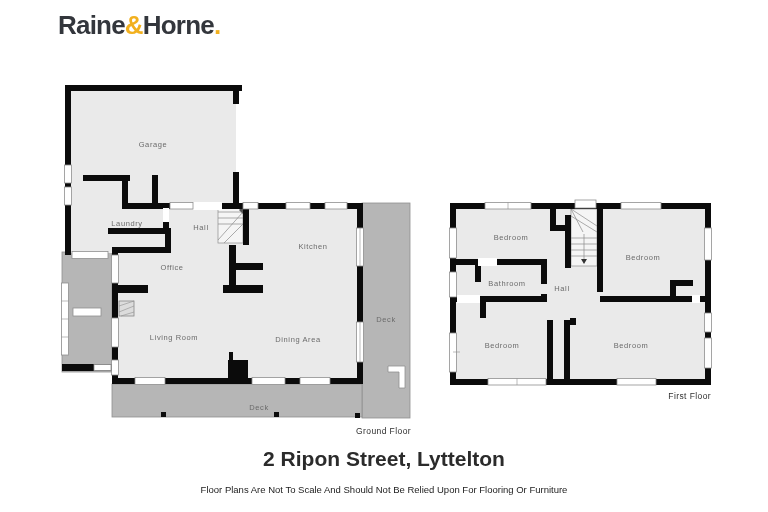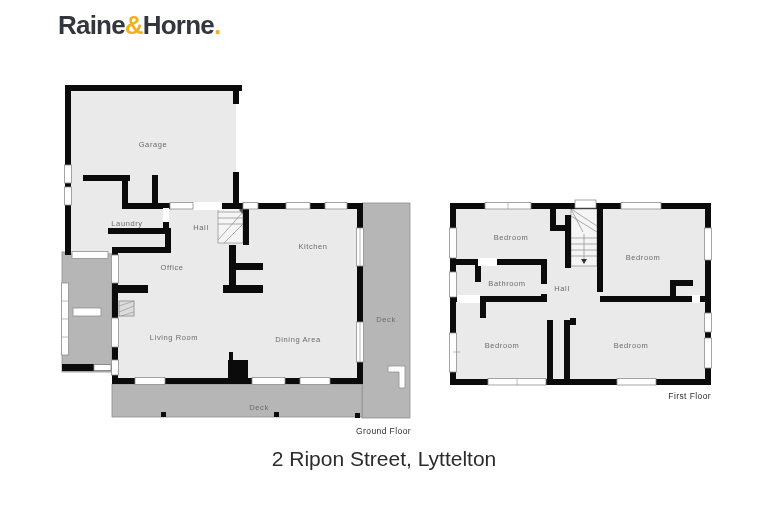--- a/index.html
+++ b/index.html
@@ -2,21 +2,21 @@
 <html><head>
 <meta charset="utf-8">
 <style>
   html,body{margin:0;padding:0;background:#fff;}
   #page{position:relative;width:768px;height:512px;background:#fff;overflow:hidden;
         font-family:"Liberation Sans",sans-serif;}
   .logo{position:absolute;left:22px;top:10px;font-weight:bold;font-size:26px;
         letter-spacing:-0.8px;color:#33363c;margin-left:36px;}
   .logo .amp{color:#f2b01e;}
   .title{position:absolute;left:0;top:447px;width:768px;text-align:center;
-         font-size:21px;color:#2b2b2b;}
+         font-size:21px;color:#2b2b2b;font-weight:bold;}
   .disclaimer{position:absolute;left:0;top:484px;width:768px;text-align:center;
          font-size:9.5px;color:#1c1c1c;}
   svg{position:absolute;left:0;top:0;}
   .wall{fill:#0b0b0b;}
   .room{fill:#eaeaea;}
   .deck{fill:#b6b6b6;stroke:#8f8f8f;stroke-width:0.8;}
   .win{fill:#ffffff;stroke:#8f8f8f;stroke-width:0.8;}
   .winline{stroke:#8f8f8f;stroke-width:0.6;}
   .doorgap{fill:#ffffff;}
   .stairbox{fill:#f5f5f5;stroke:#9a9a9a;stroke-width:0.8;}
@@ -215,13 +215,14 @@
         <text class="lbl" x="507" y="286">Bathroom</text>
         <text class="lbl" x="562" y="291">Hall</text>
         <text class="lbl" x="502" y="348">Bedroom</text>
         <text class="lbl" x="631" y="348">Bedroom</text>
       </g>
       <text class="cap" x="711" y="399">First Floor</text>
     </g>
   </svg>
 
   <div class="title">2 Ripon Street, Lyttelton</div>
+  <div class="disclaimer">Floor Plans Are Not To Scale And Should Not Be Relied Upon For Flooring Or Furniture</div>
 </div>
 
 </body></html>

